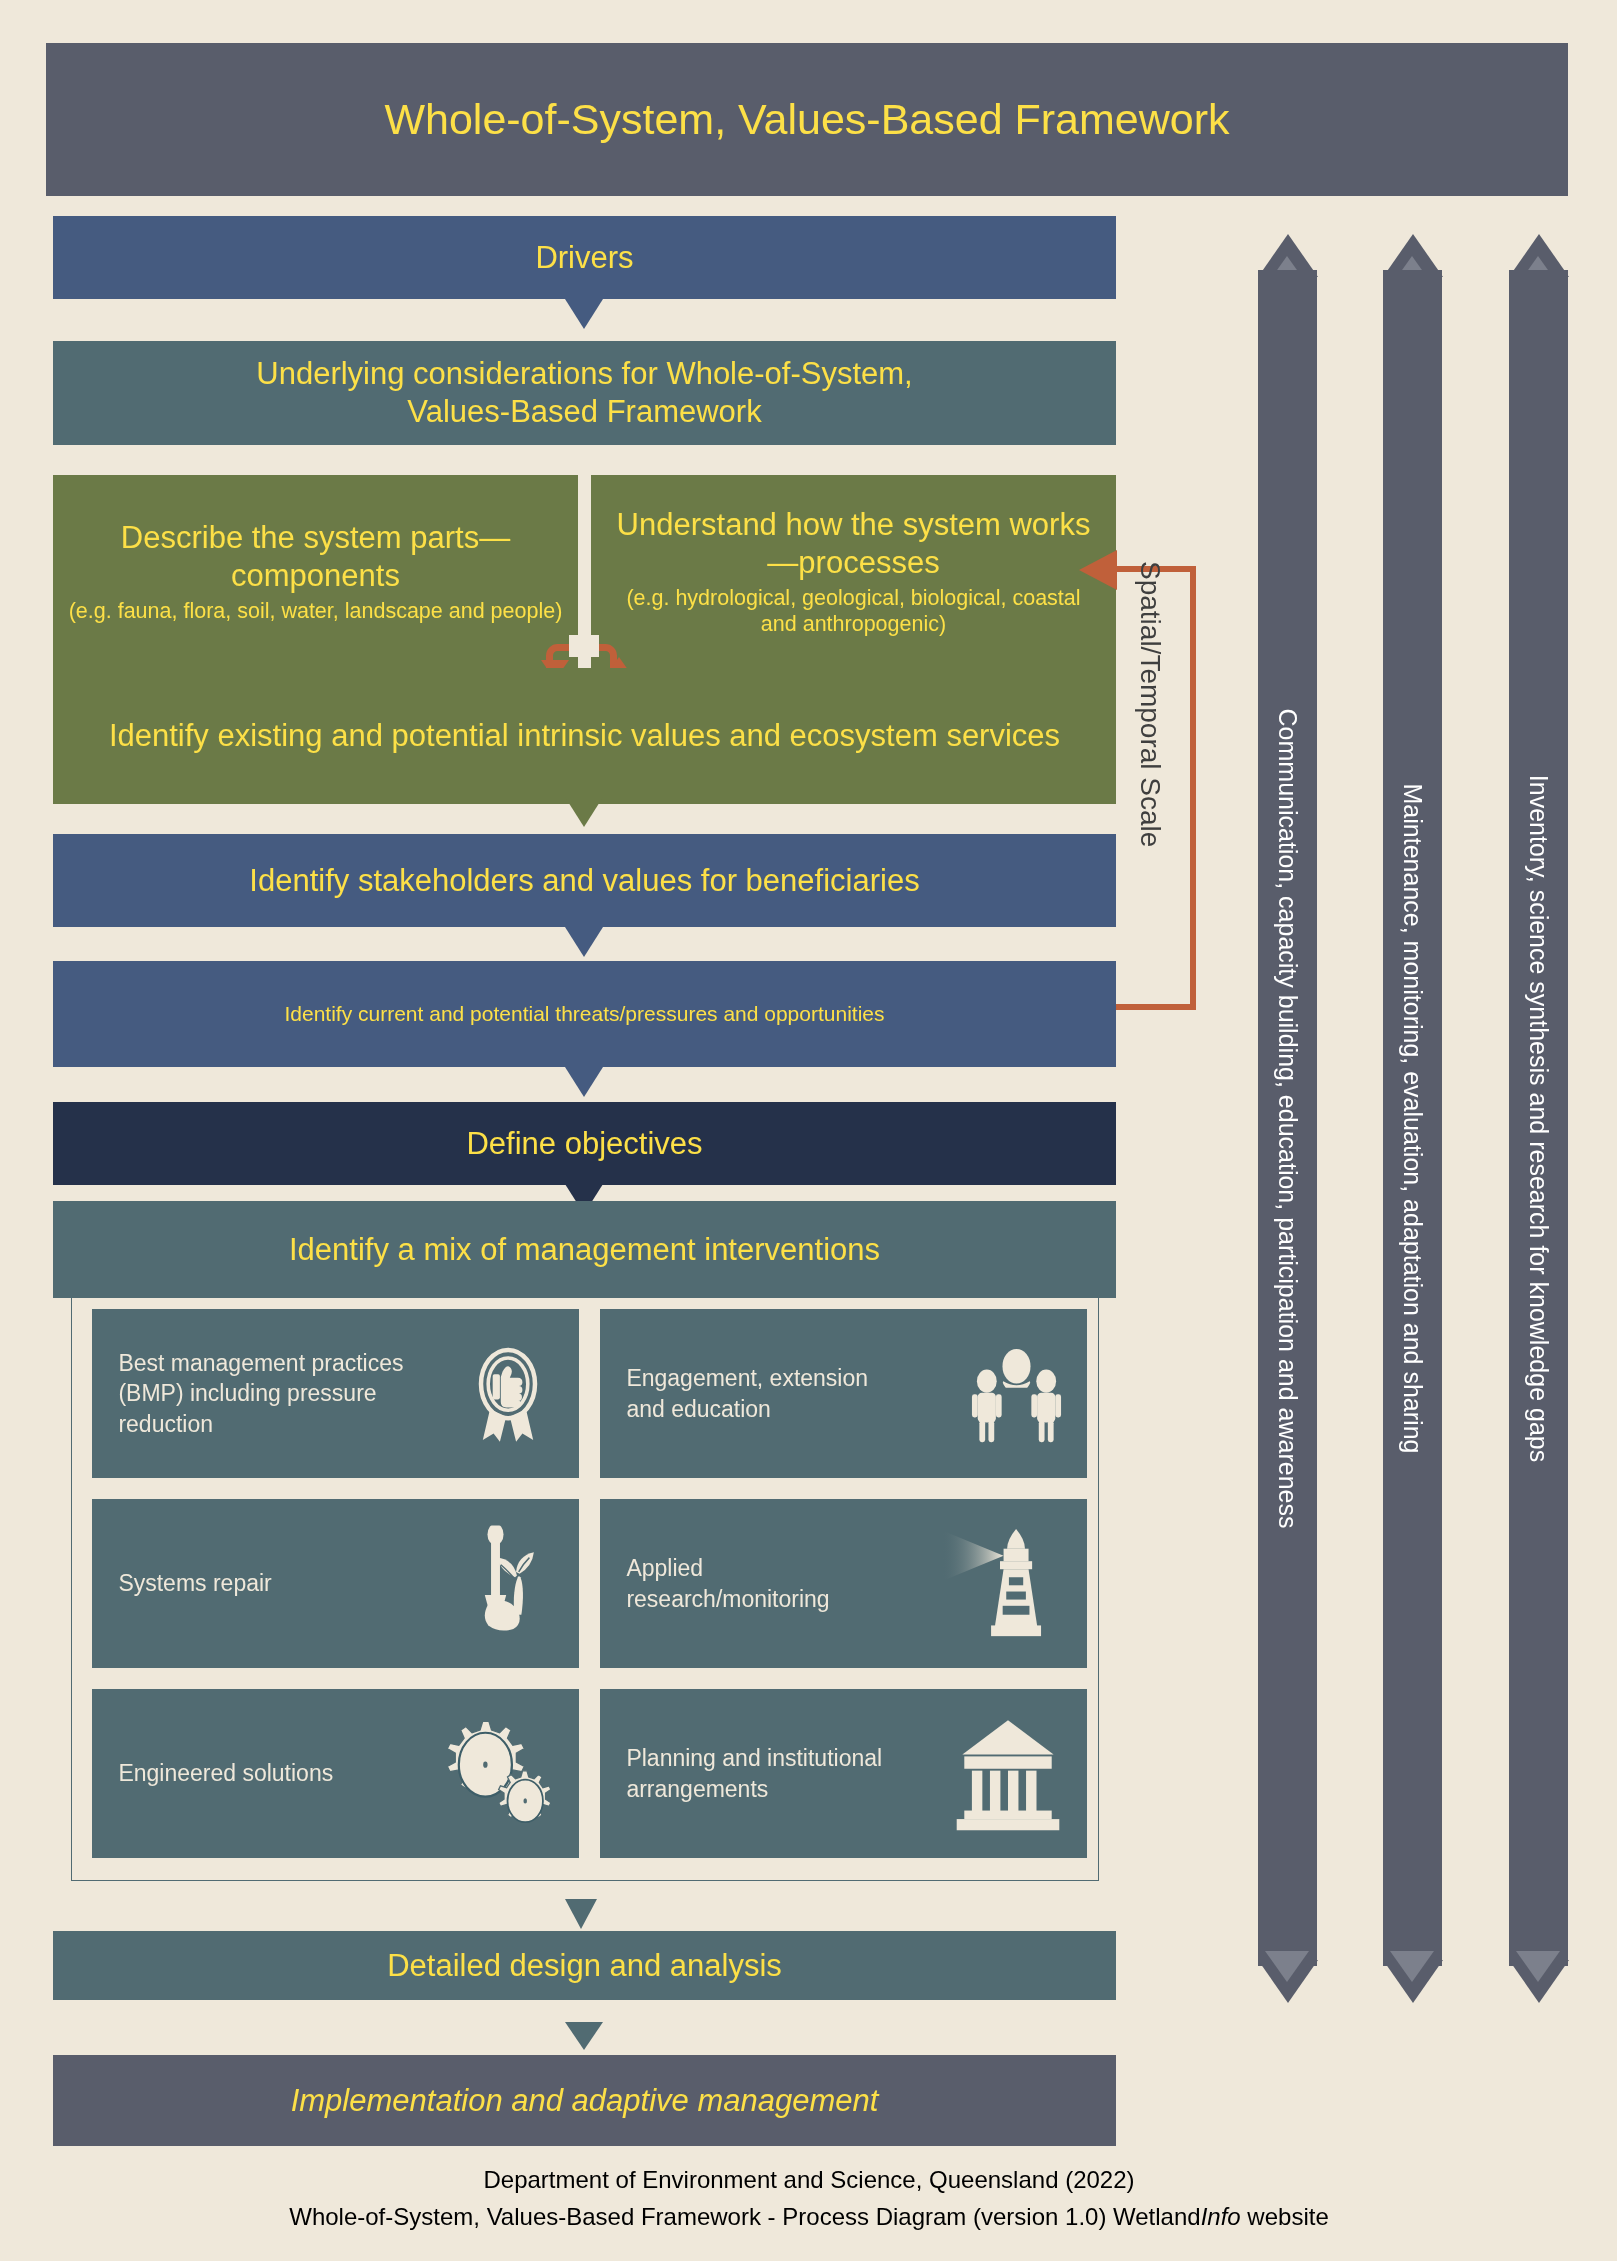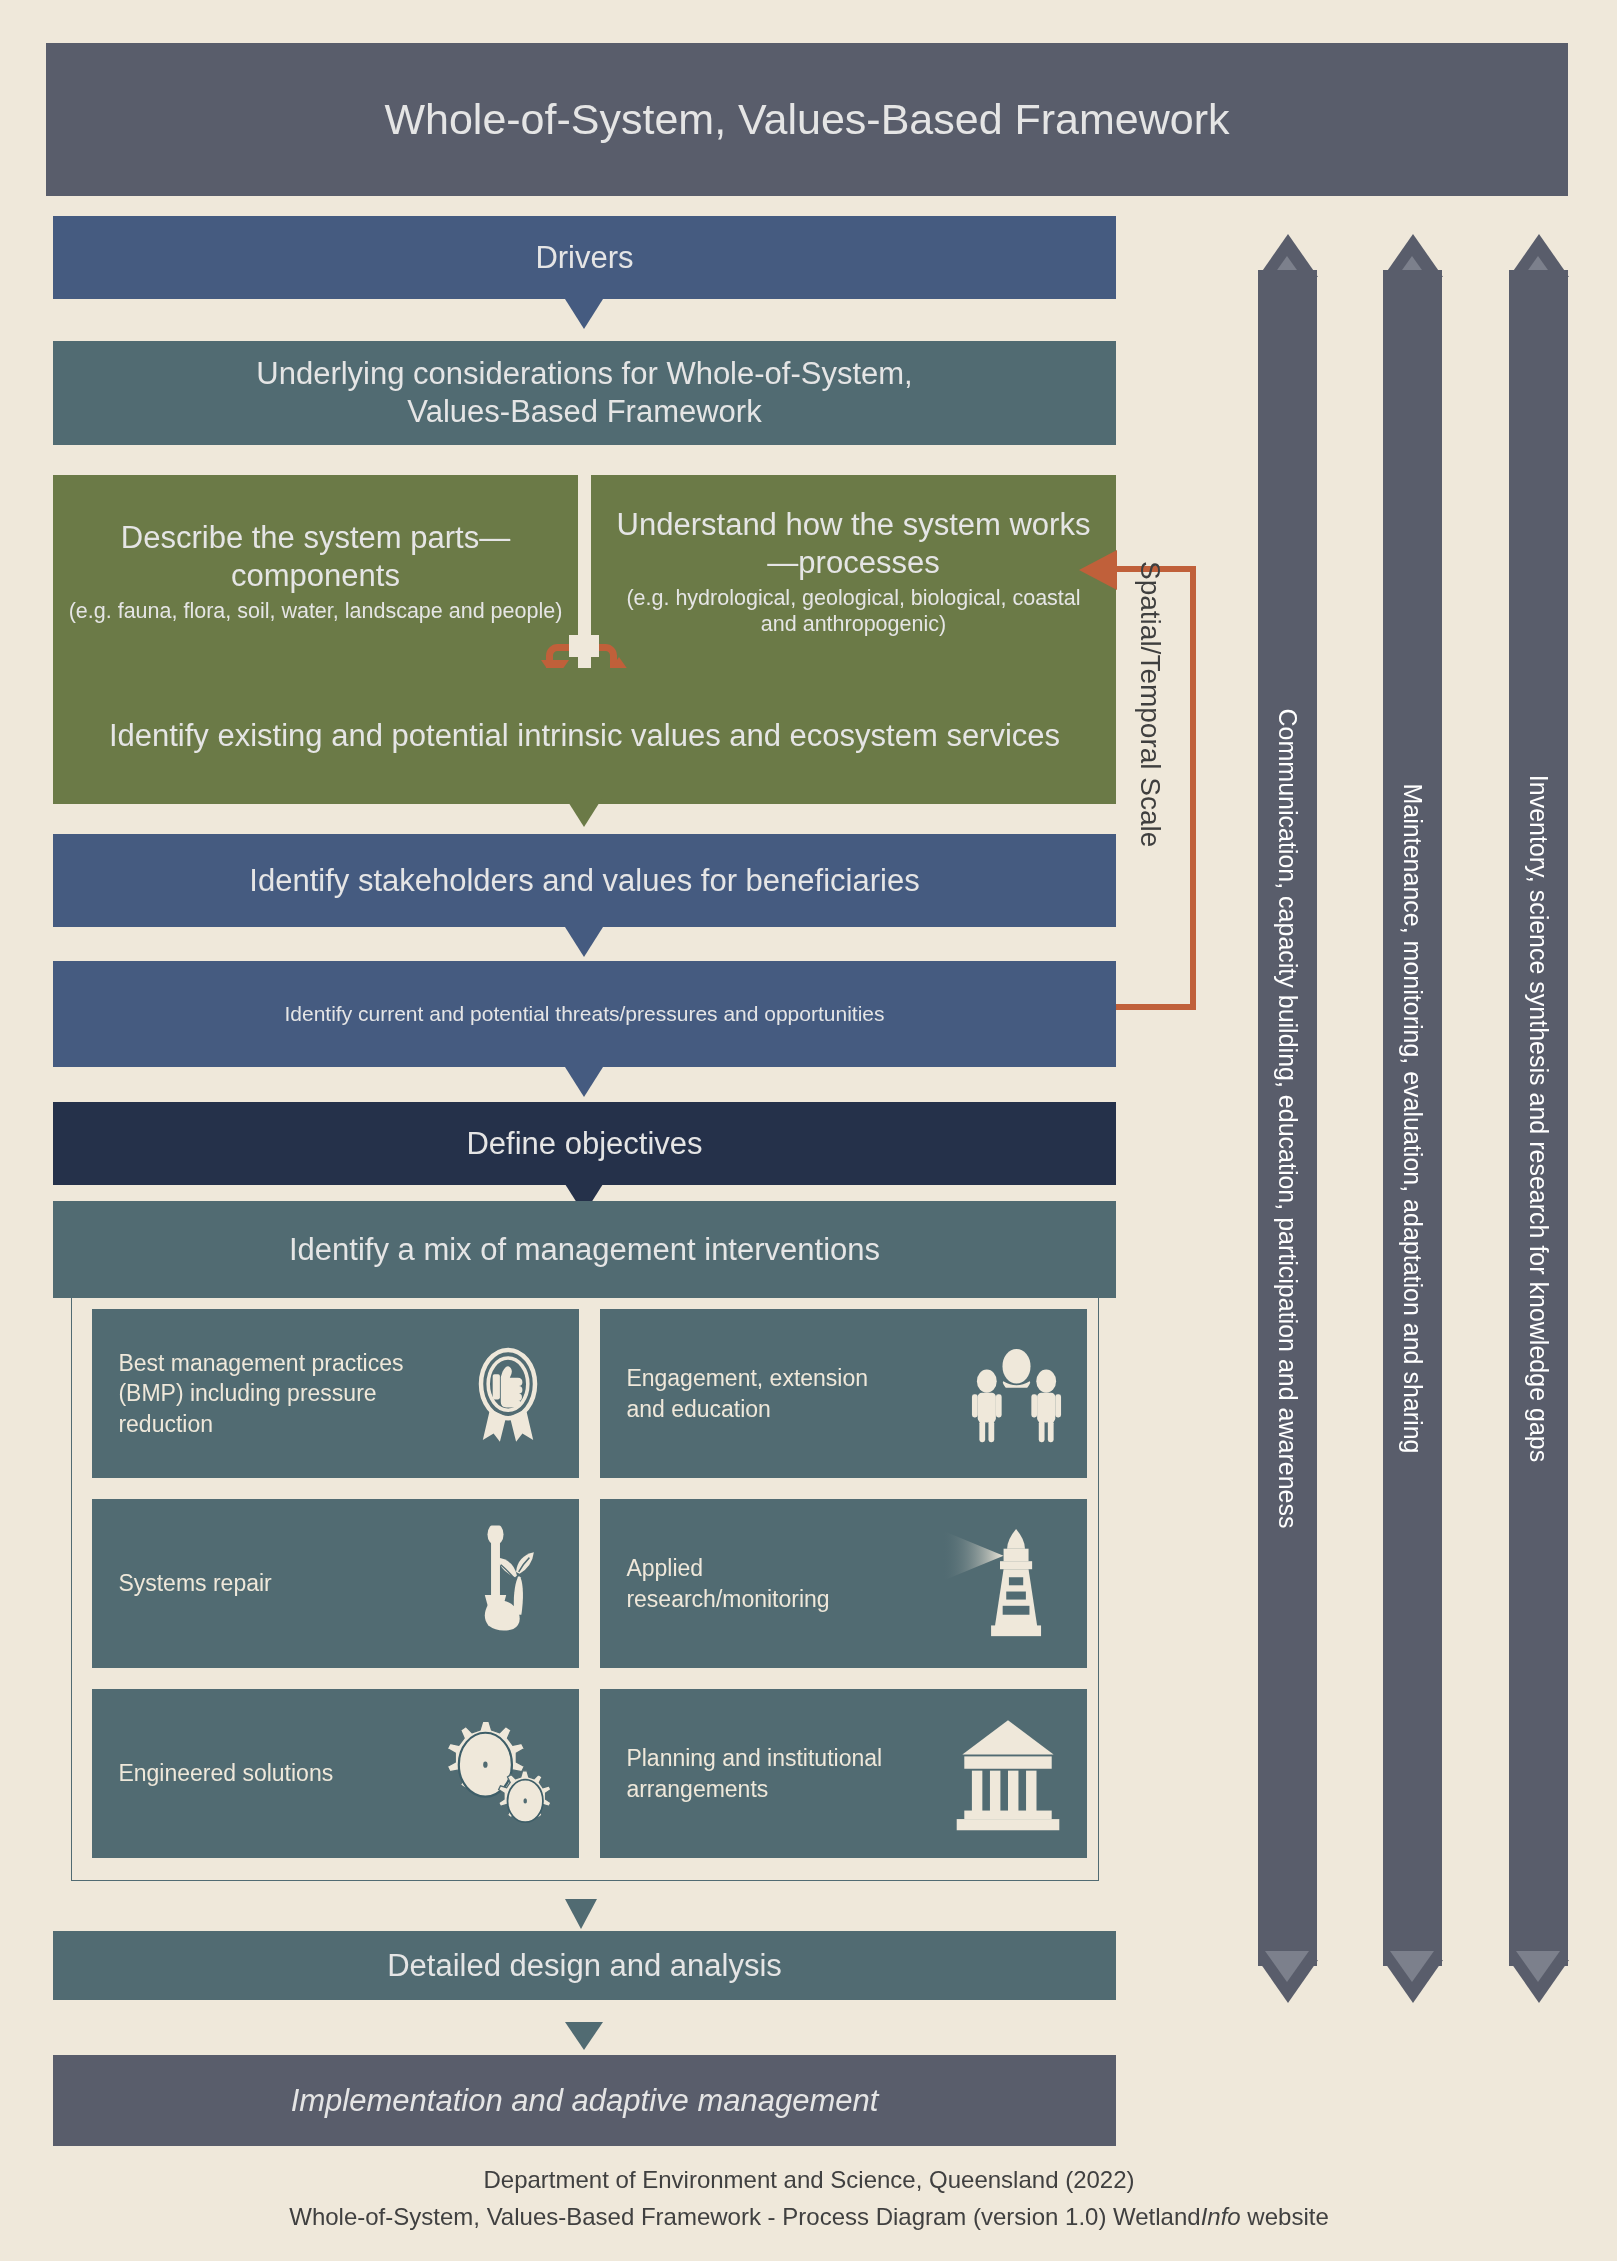--- a/index.html
+++ b/index.html
@@ -19,21 +19,21 @@
   }
 
   
   .box {
     position: absolute;
     box-sizing: border-box;
     display: flex;
     align-items: center;
     justify-content: center;
     text-align: center;
-    color: #e5e5e5;
+    color: #fde047;
     line-height: 1.22;
     padding: 5px 15px;
   }
   .box .lines { width: 100%; }
   .sub {
     display: block;
     font-size: 21.5px;
     line-height: 1.22;
     margin-top: 3.3px;
   }
@@ -206,21 +206,21 @@
   }
   .intv-card .ico svg { display: block; }
 
   
   #footer {
     position: absolute;
     left: 0;
     top: 2161px;
     width: 1618px;
     text-align: center;
-    color: #404040;
+    color: #000000;
     font-size: 24px;
     line-height: 1.55;
   }
   #footer i { font-style: italic; }
 </style>
 </head>
 <body>
 
 <div id="page">
 

